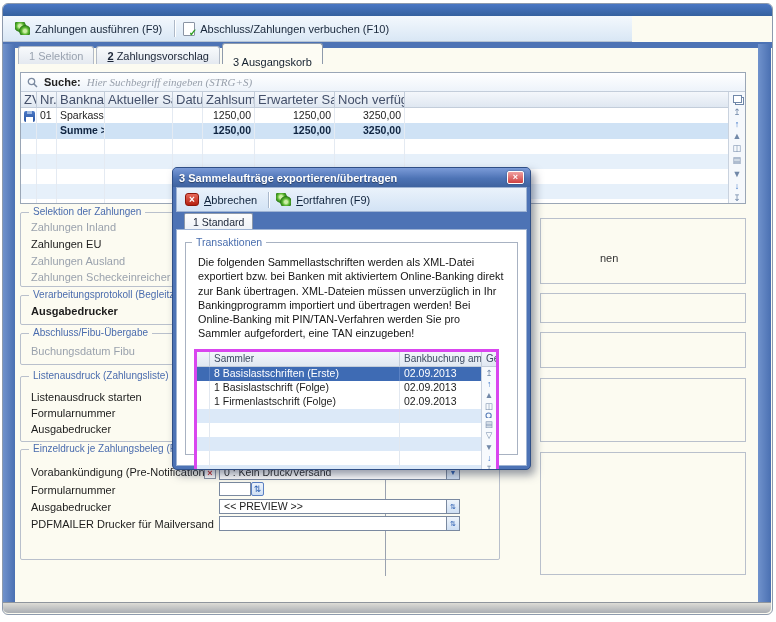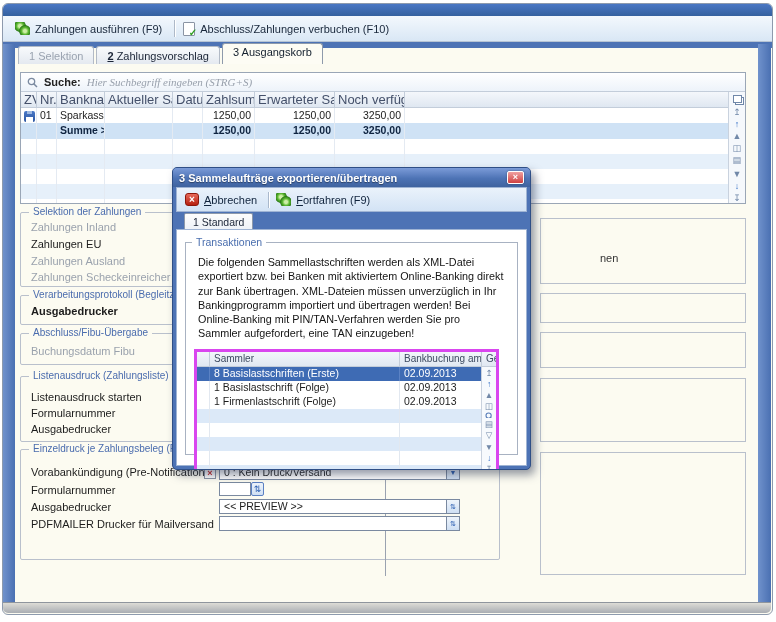--- a/index.html
+++ b/index.html
@@ -7,41 +7,41 @@
   #screen {
     position: relative; width: 776px; height: 622px; overflow: hidden;
     font-family: "Liberation Sans", sans-serif; font-size: 11px; color: #1c1c1c;
     cursor: default; background:#fff;
   }
   
   .win { position:absolute; left:2px; top:3px; width:771px; height:612px;
          border:1px solid #8d9aad; border-radius:6px; background:#fcfbf1; }
   .topbar { position:absolute; left:3px; top:4px; width:769px; height:12px;
             background:linear-gradient(#4a77c4,#35619f); border-radius:5px 5px 0 0; }
-  .main-toolbar { position:absolute; left:3px; top:16px; width:769px; height:26px;
+  .main-toolbar { position:absolute; left:3px; top:16px; width:629px; height:26px;
             background:linear-gradient(#f3f8fd,#d9e7f5); border-bottom:1px solid #b7c4d4;
             display:flex; align-items:center; padding-left:7px; }
   .tbtn { display:flex; align-items:center; gap:5px; font-size:11px; color:#17263a;
           padding:3px 9px 3px 5px; cursor:pointer; }
   .tsep { width:1px; height:17px; background:#aeb9c8; box-shadow:1px 0 0 #fff; margin:0 3px; }
   .band { position:absolute; left:3px; top:42px; width:769px; height:6px; background:#4d73b5; }
   .frame-l { position:absolute; left:3px; top:44px; width:12px; height:558px;
              background:linear-gradient(90deg,#7092cc,#4a70b2); }
   .frame-r { position:absolute; left:758px; top:44px; width:13px; height:558px;
              background:linear-gradient(90deg,#7092cc,#4a70b2); }
   .frame-b { position:absolute; left:3px; top:602px; width:768px; height:11px;
              background:linear-gradient(#dddcd6,#a9adb3); border-top:1px solid #8f959d; border-radius:0 0 5px 5px; }
   
   .tabs { position:absolute; left:18px; top:46px; display:flex; gap:2px; z-index:2; }
   .tab { font-size:11px; padding:3px 10px 3px; border:1px solid #b2bac6; border-bottom:none;
          border-radius:3px 3px 0 0; background:linear-gradient(#f8fafc,#e4e9f0);
          color:#9aa3b0; cursor:pointer; height:18px; }
   .tab.mid { color:#1a2436; }
   .tab.mid .tnum { font-weight:bold; text-decoration:underline; }
-  .tab.active { background:#fdfcf4; color:#14202e; border-color:#8e9aab; height:21px; margin-top:-3px; padding-top:2px; }
+  .tab.active { background:#fdfcf4; color:#14202e; border-color:#8e9aab; height:21px; margin-top:-3px; padding-top:12px; }
   
   .bank-box { position:absolute; left:20px; top:72px; width:726px; height:132px;
               border:1px solid #9aa6b6; background:#fff; overflow:hidden; }
   .search-row { height:19px; background:linear-gradient(#fff,#edf3fa); border-bottom:1px solid #c3cdda;
                 display:flex; align-items:center; gap:6px; padding-left:6px; font-size:11px; }
   .search-label { font-weight:bold; color:#222; }
   .search-input { border:none; outline:none; background:transparent; font-style:italic;
                   color:#98a0ac; font-size:11px; width:300px; font-family:Liberation Serif, serif; }
   .search-input::placeholder { color:#98a0ac; font-style:italic; }
   .bt-head { display:flex; height:16px; background:linear-gradient(#f4f7fb,#dfe7f1);

